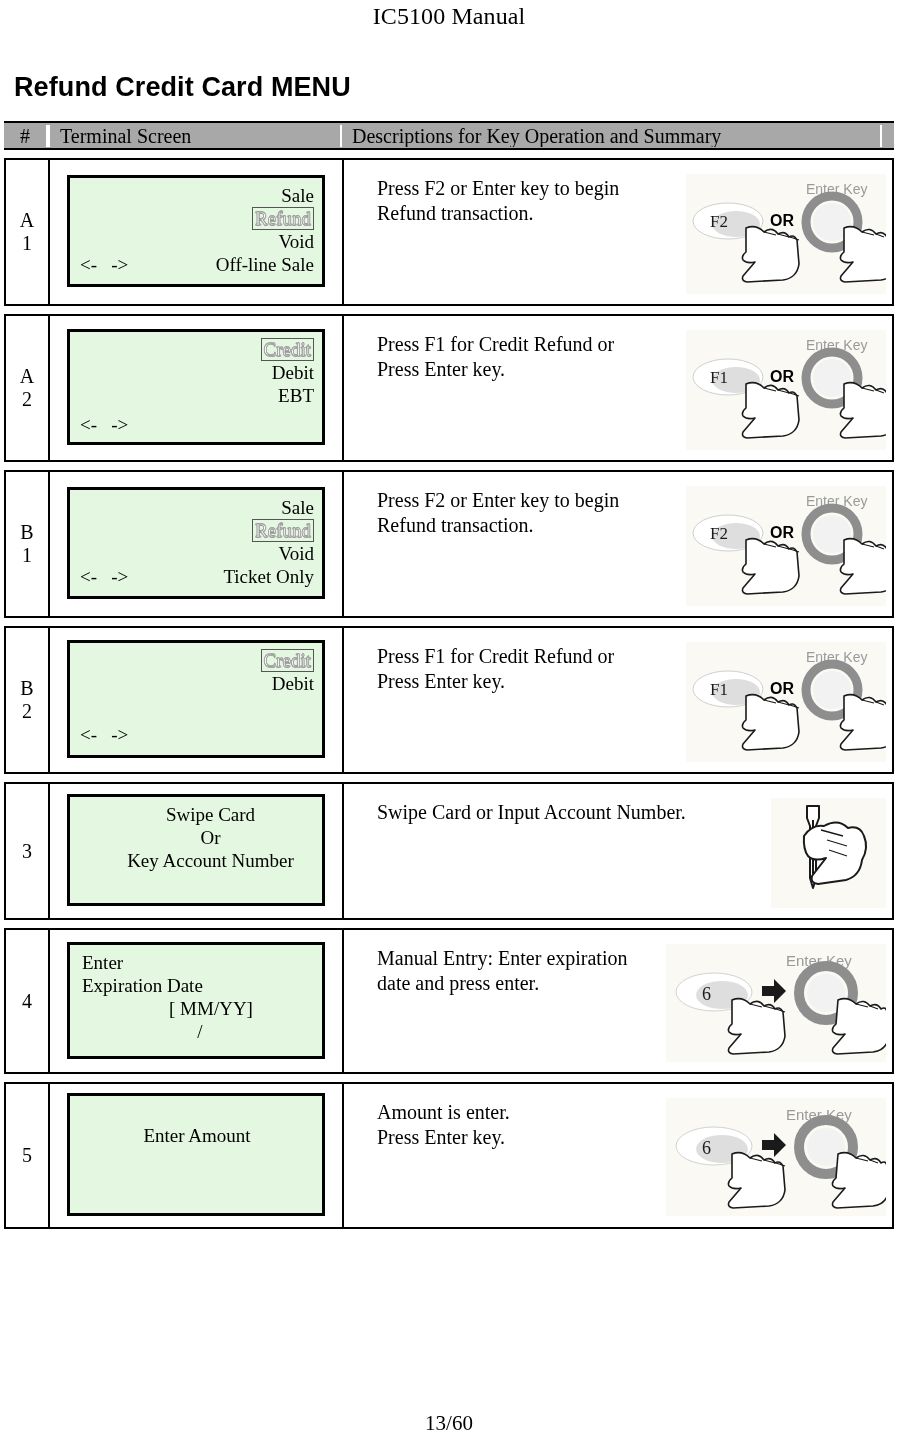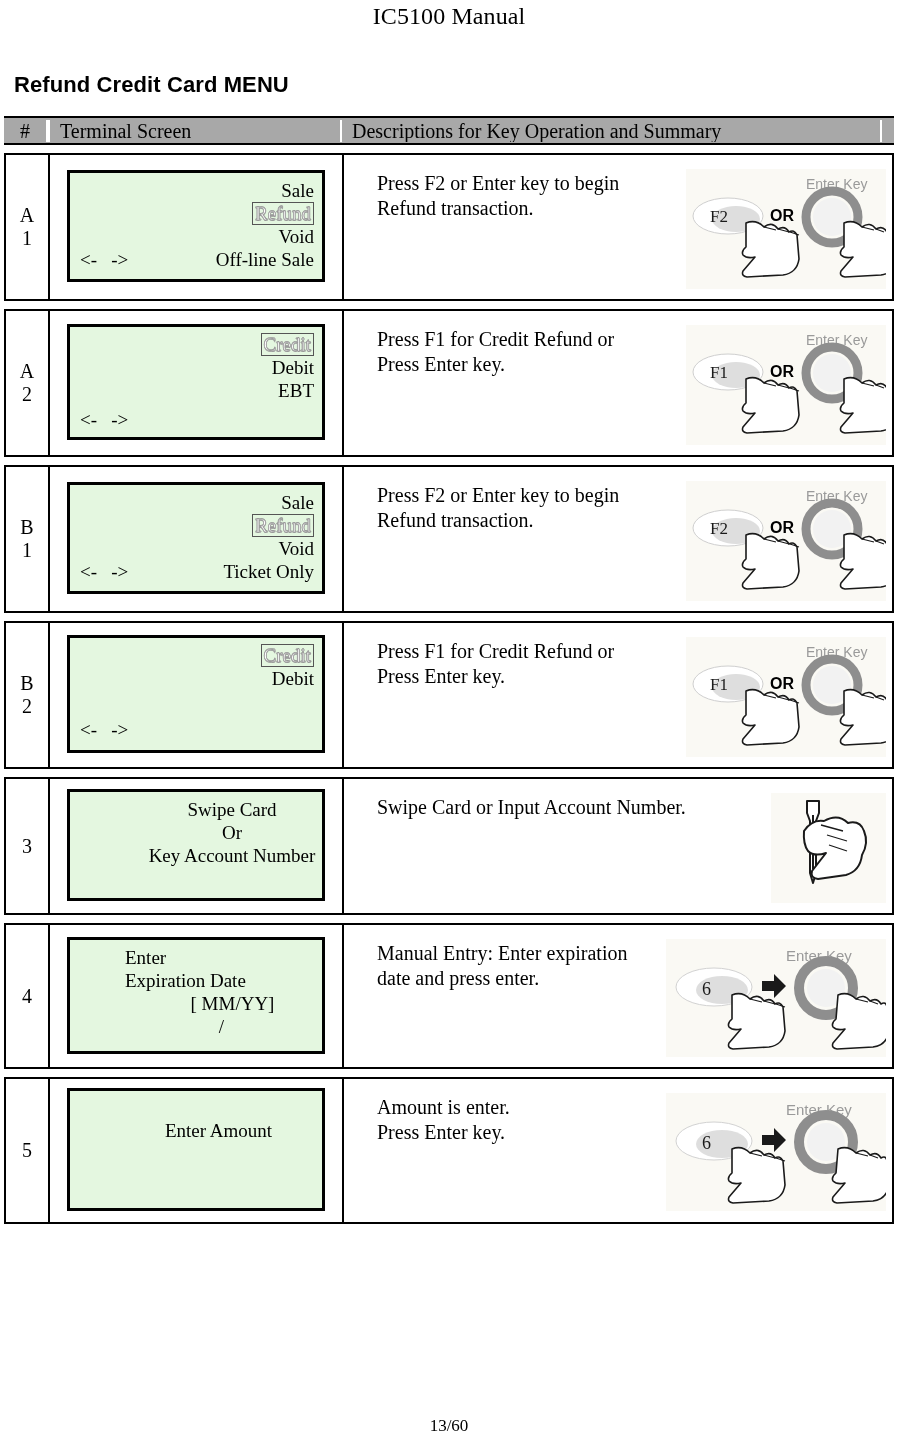--- a/index.html
+++ b/index.html
@@ -28,21 +28,21 @@
     text-align: center;
     font-size: 24px;
     line-height: 24px;
     padding-top: 4px;
     letter-spacing: .1px;
   }
 
   .page-title {
     font-family: "Liberation Sans", "DejaVu Sans", sans-serif;
     font-weight: bold;
-    font-size: 22px;
+    font-size: 27px;
     margin: 44px 0 0 14px;
     letter-spacing: .1px;
   }
 
   
   .tbl-head {
     margin: 18px 0 0 4px;
     width: 890px;
     height: 29px;
     background: #a8a8a8;
@@ -115,21 +115,21 @@
     position: relative;
   }
   .lcd.h-a1 { height: 112px; }
   .lcd.h-a2 { height: 116px; }
   .lcd.h-b1 { height: 112px; }
   .lcd.h-b2 { height: 118px; }
   .lcd.h-3  { height: 112px; padding-left: 33px; }
   .lcd.h-4  { height: 117px; }
   .lcd.h-5  { height: 123px; }
 
-  .lcd .ln { display: block; white-space: pre; margin-left: 43px; }
+  .lcd .ln { display: block; white-space: pre; }
   .lcd .r  { text-align: right; padding-right: 4px; }
   .lcd .c  { text-align: center; }
   .lcd .l  { text-align: left; padding-left: 6px; }
 
   
   .sel-wrap { text-align: right; padding-right: 4px; font-family: Liberation Serif, serif; }
   .sel {
     display: inline-block;
     border: 1px solid #555;
     padding: 0 2px;
@@ -161,21 +161,21 @@
 
   
   .illus { flex: none; }
   .illus svg { display: block; }
 
   .footer {
     position: absolute;
     left: 0; right: 0;
     bottom: 12px;
     text-align: center;
-    font-size: 17px;
+    font-size: 21px;
   }
 </style>
 </head>
 <body>
 
 <div class="page">
 
   <div class="doc-header">IC5100 Manual</div>
 
   <div class="page-title">Refund Credit Card MENU</div>

